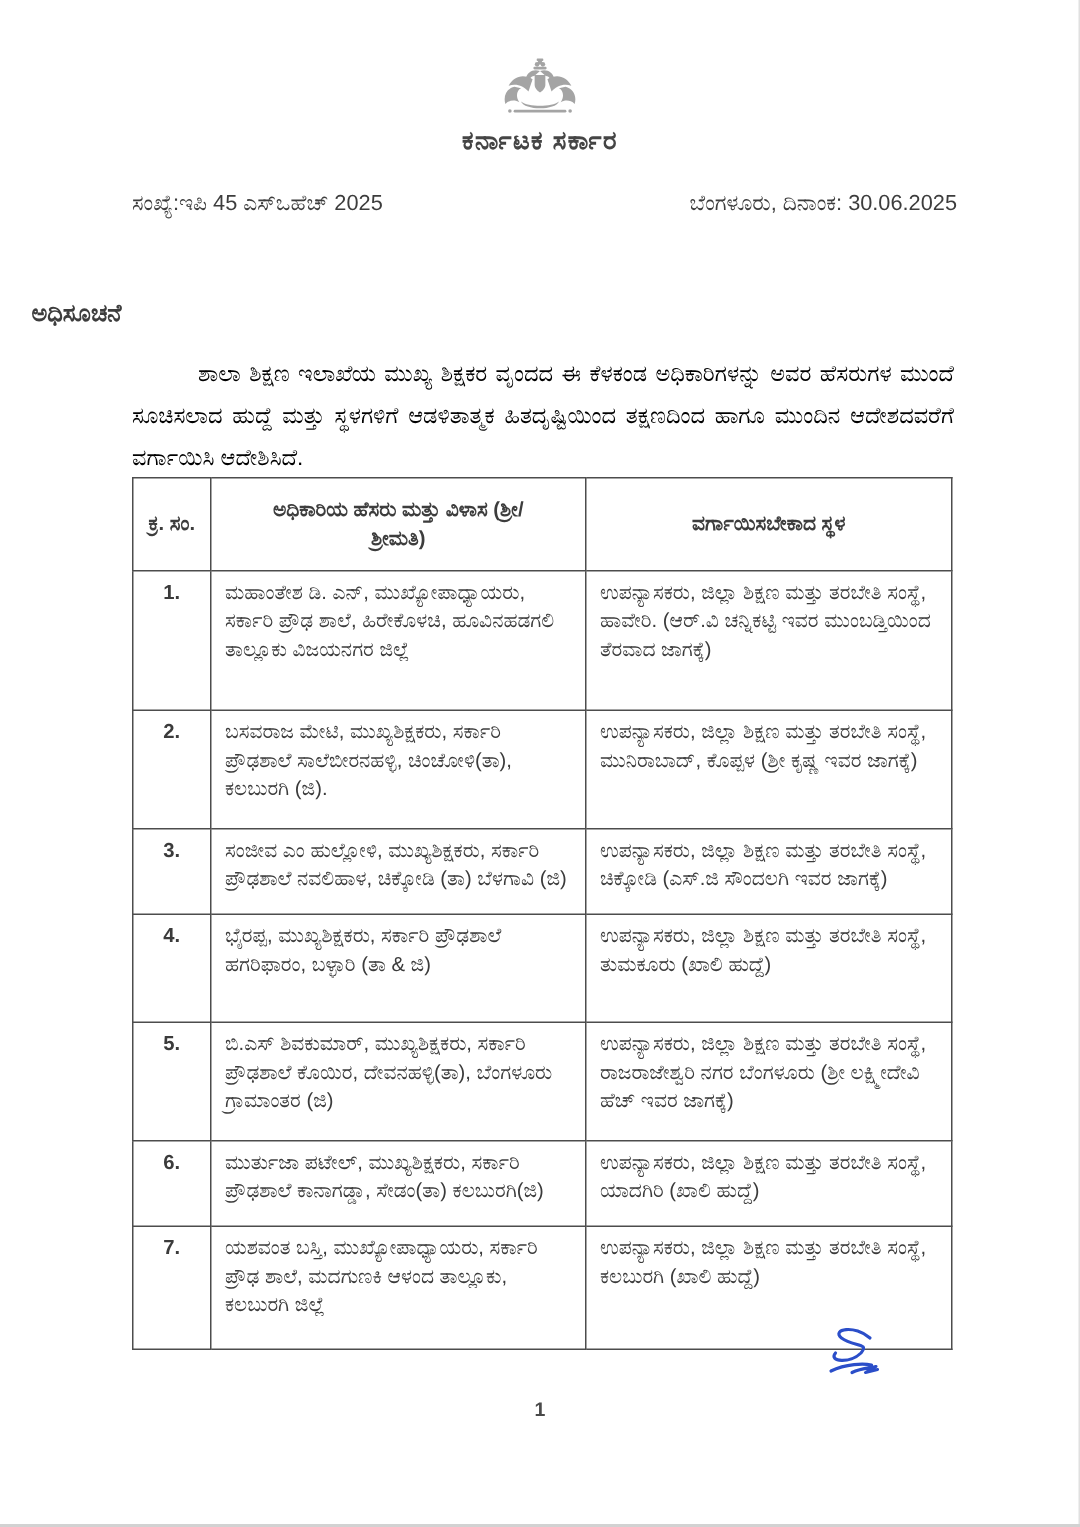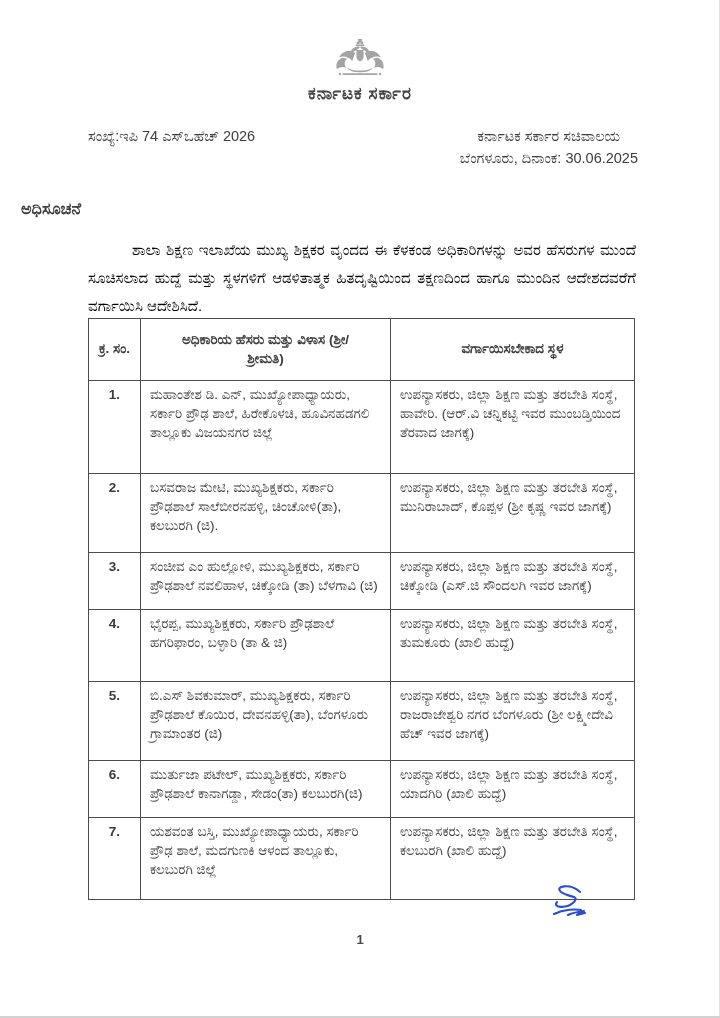--- a/index.html
+++ b/index.html
@@ -93,23 +93,22 @@
         <rect x="28" y="63" width="64" height="3.4" rx="1.7"></rect>
         <circle cx="23.5" cy="64.6" r="2.2"></circle>
           <circle cx="96.5" cy="64.6" r="2.2"></circle>
       </g>
     </svg>
   </div>
 
   <div class="gov-title">ಕರ್ನಾಟಕ ಸರ್ಕಾರ</div>
 
   <div class="ref-row">
-    <div class="ref-no">ಸಂಖ್ಯೆ:ಇಪಿ 74 ಎಸ್ಒಹೆಚ್ 2026</div>
+    <div class="ref-no">ಸಂಖ್ಯೆ:ಇಪಿ 45 ಎಸ್ಒಹೆಚ್ 2025</div>
     <div class="address-block">
-      <div>ಕರ್ನಾಟಕ ಸರ್ಕಾರ ಸಚಿವಾಲಯ</div>
       <div>ಬೆಂಗಳೂರು, ದಿನಾಂಕ: 30.06.2025</div>
     </div>
   </div>
 
   <div class="noti-heading">ಅಧಿಸೂಚನೆ</div>
 
   <div class="noti-body">ಶಾಲಾ ಶಿಕ್ಷಣ ಇಲಾಖೆಯ ಮುಖ್ಯ ಶಿಕ್ಷಕರ ವೃಂದದ ಈ ಕೆಳಕಂಡ ಅಧಿಕಾರಿಗಳನ್ನು ಅವರ ಹೆಸರುಗಳ ಮುಂದೆ ಸೂಚಿಸಲಾದ ಹುದ್ದೆ ಮತ್ತು ಸ್ಥಳಗಳಿಗೆ ಆಡಳಿತಾತ್ಮಕ ಹಿತದೃಷ್ಟಿಯಿಂದ ತಕ್ಷಣದಿಂದ ಹಾಗೂ ಮುಂದಿನ ಆದೇಶದವರೆಗೆ ವರ್ಗಾಯಿಸಿ ಆದೇಶಿಸಿದೆ.</div>
 
   <table class="doc-table">
     <colgroup>

